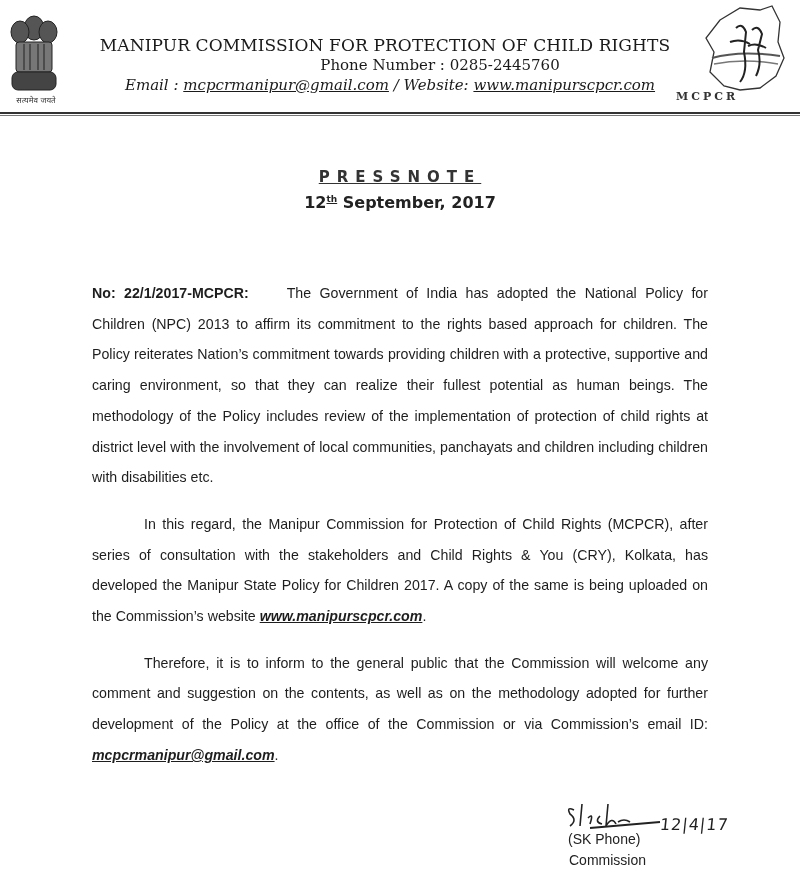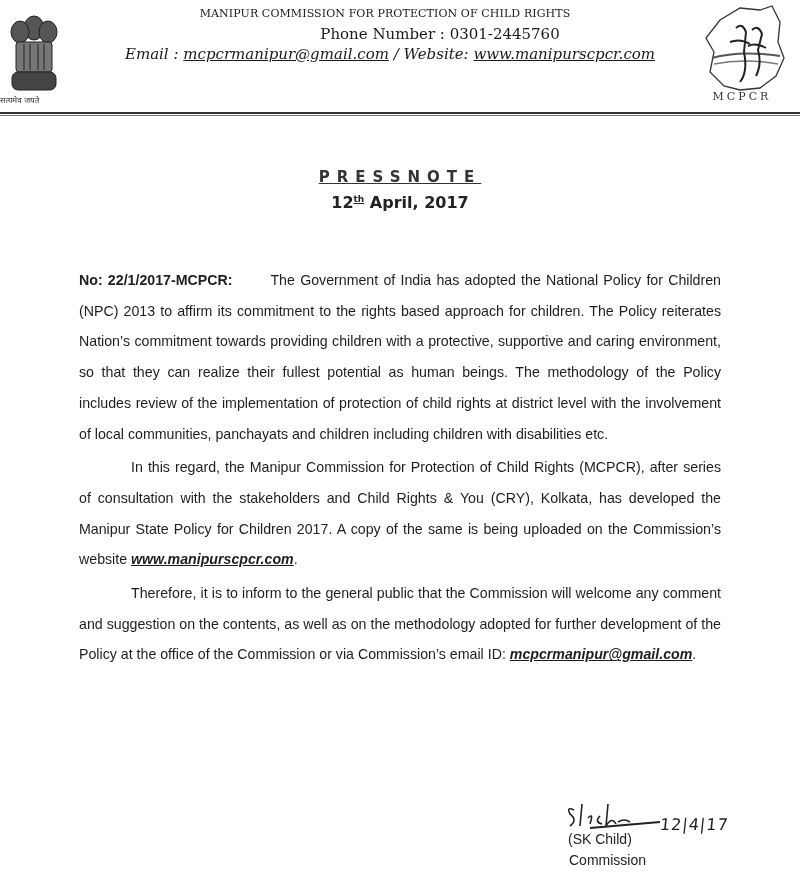--- a/index.html
+++ b/index.html
@@ -1,35 +1,35 @@
 <!DOCTYPE html>
 <html><head>
 <meta charset="utf-8">
 <style>
   html, body { margin: 0; padding: 0; background: #ffffff; }
   body { width: 800px; height: 895px; position: relative; overflow: hidden; color: #1a1a1a; }
   .letterhead { position: absolute; left: 0; top: 0; width: 800px; height: 112px; }
   .emblem { position: absolute; left: 6px; top: 6px; width: 56px; height: 100px; }
-  .emblem-motto { position: absolute; left: 0; top: 94px; width: 60px; text-align: left; font-family: "DejaVu Serif", serif; font-size: 8px; color: #333; }
+  .emblem-motto { position: absolute; left: 6px; top: 94px; width: 60px; text-align: center; font-family: "DejaVu Serif", serif; font-size: 8px; color: #333; }
   .lh-text { position: absolute; left: 80px; top: 4px; width: 610px; text-align: center; font-family: "DejaVu Serif", serif; color: #1a1a1a; }
-  .lh-line1 { font-size: 11px; line-height: 20px; letter-spacing: 0.1px; }
+  .lh-line1 { font-size: 17px; line-height: 20px; letter-spacing: 0.1px; margin-top: 31px; }
   .lh-line2 { font-size: 17px; line-height: 20px; padding-left: 60px; }
   .lh-line3 { font-size: 15px; line-height: 20px; padding-left: 130px; }
   .lh-line4 { font-size: 15px; line-height: 20px; padding-left: 110px; }
   .lh-line5 { font-size: 15px; line-height: 21px; font-style: italic; padding-left: 10px; }
   .lh-line5 .u { text-decoration: underline; }
   .logo { position: absolute; left: 700px; top: 2px; width: 90px; height: 108px; }
-  .logo-label { position: absolute; left: 702px; top: 90px; width: 80px; text-align: center; font-family: "DejaVu Serif", serif; font-size: 11px; letter-spacing: 3px; color: #333; }
+  .logo-label { position: absolute; left: 676px; top: 90px; width: 80px; font-family: "DejaVu Serif", serif; font-size: 11px; letter-spacing: 3px; color: #333; font-weight: bold; }
   .rule { position: absolute; left: 0; top: 112px; width: 800px; height: 4px; border-top: 2px solid #333; border-bottom: 1px solid #777; box-sizing: border-box; }
   .title { position: absolute; left: 0; top: 168px; width: 800px; text-align: center; font-family: "DejaVu Sans", sans-serif; font-weight: bold; font-size: 15px; letter-spacing: 7px; color: #333; }
   .title span { text-decoration: underline; }
   .date { position: absolute; left: 0; top: 193px; width: 800px; text-align: center; font-family: "DejaVu Sans", sans-serif; font-weight: bold; font-size: 16px; color: #222; }
   .date sup { font-size: 9px; text-decoration: underline; }
   .body { position: absolute; left: 76px; top: 262px; width: 648px; font-family: "Liberation Sans", sans-serif; font-size: 14.2px; line-height: 30.7px; color: #1e1e1e; text-align: justify; }
-  .body p { margin: 3px; }
+  .body p { margin: 16px; }
   .ref { font-weight: bold; margin-right: 38px; }
   .indent { text-indent: 52px; }
   .p2 { margin-top: 0; }
   .link { font-weight: bold; font-style: italic; text-decoration: underline; }
   .sig { position: absolute; left: 560px; top: 800px; width: 220px; height: 30px; }
   .signame { position: absolute; left: 568px; top: 831px; font-family: "Liberation Sans", sans-serif; font-size: 14px; color: #222; }
   .sigtitle { position: absolute; left: 569px; top: 852px; font-family: "Liberation Sans", sans-serif; font-size: 14px; color: #222; }
   .sigdate { position: absolute; left: 660px; top: 815px; font-family: "DejaVu Sans", sans-serif; font-size: 16px; color: #222; transform: skew(-6deg); letter-spacing: 1px; }
 </style>
 </head>
@@ -46,46 +46,46 @@
         <line x1="24" y1="38" x2="24" y2="64"></line>
       <line x1="32" y1="38" x2="32" y2="64"></line>
         <line x1="38" y1="38" x2="38" y2="64"></line>
       <rect x="6" y="66" width="44" height="18" rx="6" fill="#444"></rect>
     </g>
   </svg>
   <div class="emblem-motto">सत्यमेव जयते</div>
 
   <div class="lh-text">
     <div class="lh-line1">MANIPUR COMMISSION FOR PROTECTION OF CHILD RIGHTS</div>
-    <div class="lh-line4">Phone Number : 0301-2445760</div>
+    <div class="lh-line4">Phone Number : 0285-2445760</div>
     <div class="lh-line5">
       <span>Email : </span><span class="u">mcpcrmanipur@gmail.com</span><span> / </span><span>Website: </span><span class="u">www.manipurscpcr.com</span>
     </div>
   </div>
 
   <svg class="logo" viewBox="0 0 90 108">
     <path d="M20 18 L40 6 L60 8 L72 4 L80 20 L78 40 L84 56 L76 74 L60 86 L40 88 L24 84 L10 70 L14 50 L6 36 Z" fill="none" stroke="#333" stroke-width="1.3"></path>
     <path d="M12 56 Q40 48 80 54" fill="none" stroke="#555" stroke-width="2"></path>
     <path d="M14 62 Q44 56 78 62" fill="none" stroke="#777" stroke-width="1.5"></path>
     <path d="M36 26 Q42 20 46 30 L44 50 Q48 70 40 80 M30 40 Q40 36 50 42" fill="none" stroke="#222" stroke-width="2"></path>
     <path d="M52 28 Q58 22 62 32 L58 48 Q62 62 56 74 M48 44 Q56 40 66 46" fill="none" stroke="#222" stroke-width="2"></path>
   </svg>
   <div class="logo-label">MCPCR</div>
 </div>
 
 <div class="rule"></div>
 
 <div class="title"><span>PRESSNOTE</span></div>
-<div class="date"><span>12</span><sup>th</sup><span> April, 2017</span></div>
+<div class="date"><span>12</span><sup>th</sup><span> September, 2017</span></div>
 
 <div class="body">
   <p><span class="ref">No: 22/1/2017-MCPCR:</span><span>The Government of India has adopted the National Policy for Children (NPC) 2013 to affirm its commitment to the rights based approach for children. The Policy reiterates Nation’s commitment towards providing children with a protective, supportive and caring environment, so that they can realize their fullest potential as human beings. The methodology of the Policy includes review of the implementation of protection of child rights at district level with the involvement of local communities, panchayats and children including children with disabilities etc.</span></p>
   <p class="indent p2"><span>In this regard, the Manipur Commission for Protection of Child Rights (MCPCR), after series of consultation with the stakeholders and Child Rights &amp; You (CRY), Kolkata, has developed the Manipur State Policy for Children 2017. A copy of the same is being uploaded on the Commission’s website </span><span class="link">www.manipurscpcr.com</span><span>.</span></p>
   <p class="indent"><span>Therefore, it is to inform to the general public that the Commission will welcome any comment and suggestion on the contents, as well as on the methodology adopted for further development of the Policy at the office of the Commission or via Commission’s email ID: </span><span class="link">mcpcrmanipur@gmail.com</span><span>.</span></p>
 </div>
 
 <svg class="sig" viewBox="0 0 220 30">
   <path d="M14 10 Q6 6 10 14 Q18 20 10 26 M22 4 L20 26 M28 18 Q34 12 30 24 M40 16 Q34 22 42 24 M48 4 L46 26 Q52 16 56 24 M58 22 Q64 18 70 22" fill="none" stroke="#222" stroke-width="1.6"></path>
   <path d="M30 28 L100 22" fill="none" stroke="#222" stroke-width="1.8"></path>
 </svg>
 <div class="sigdate">12|4|17</div>
-<div class="signame">(SK  Child)</div>
+<div class="signame">(SK  Phone)</div>
 <div class="sigtitle">Commission</div>
 
 </body></html>

